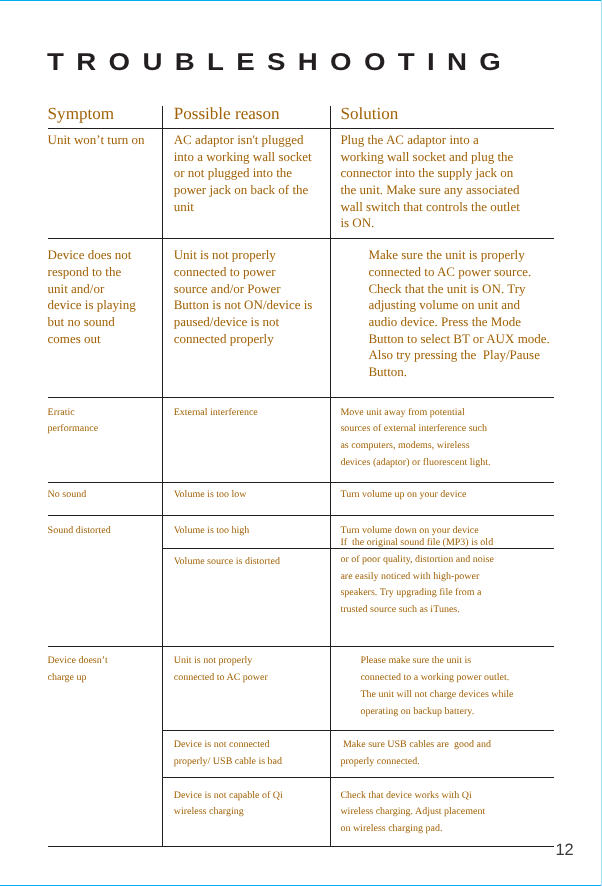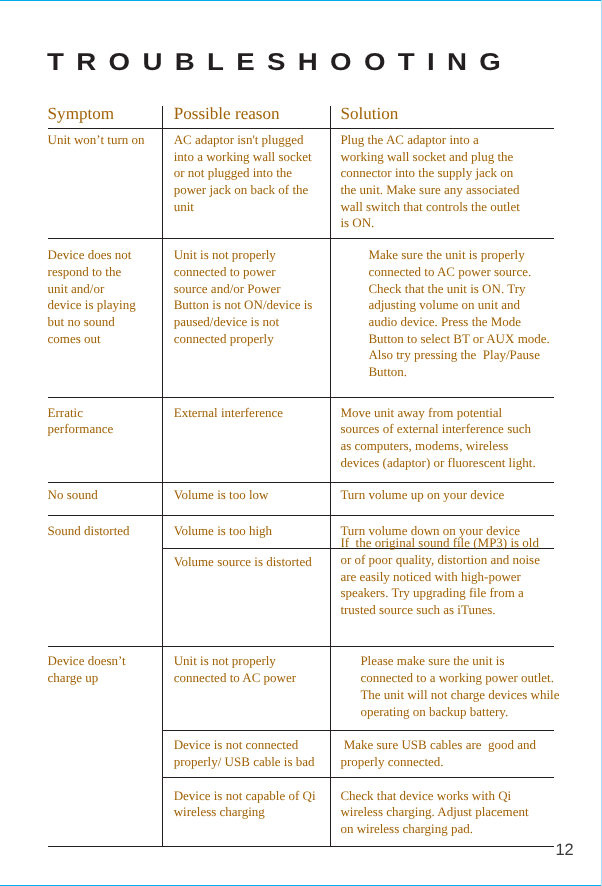--- a/index.html
+++ b/index.html
@@ -15,21 +15,21 @@
          font-size:24.5px;font-weight:bold;letter-spacing:10.9px;color:#231f20;
          line-height:24.5px;white-space:nowrap;
          transform:scaleX(1.13);transform-origin:left top;}
 
   .hr{position:absolute;height:1px;background:#231f20;}
   .vr{position:absolute;width:1px;background:#231f20;}
 
   .cell{position:absolute;color:#a16207;white-space:pre;font-family:Liberation Serif, serif;}
   .hdr{font-size:17.1px;line-height:18px;}
   .big{font-size:13px;line-height:16.65px;}
-  .sml{font-size:13px;line-height:16.8px;}
+  .sml{font-size:10px;line-height:16.8px;}
 
   .pageno{position:absolute;left:555.5px;top:841px;font-size:16.4px;color:#3a3738;}
 </style>
 </head>
 <body>
 
 <div class="page">
   <div class="edge-top"></div>
   <div class="edge-bottom"></div>
   <div class="edge-right"></div>

